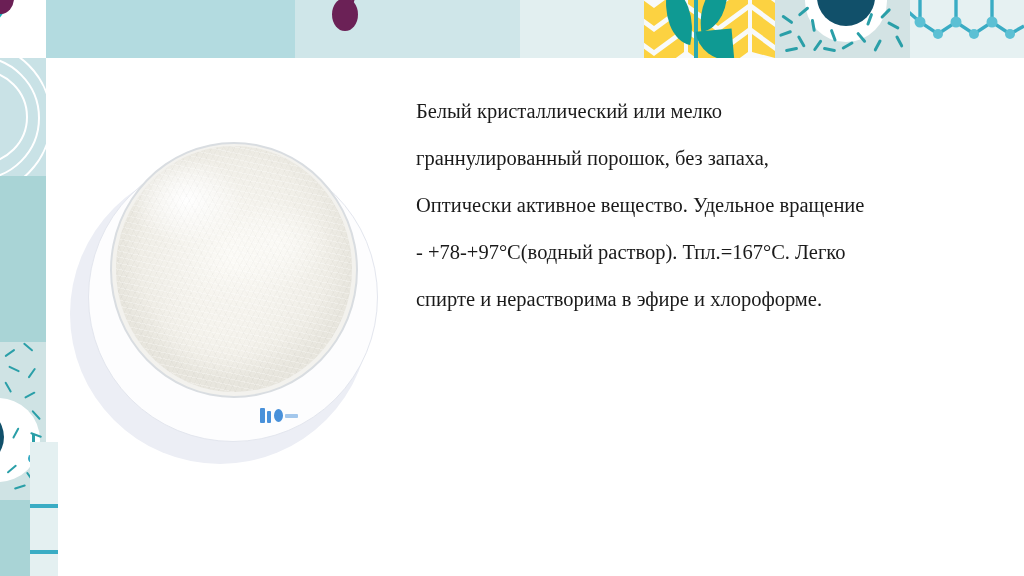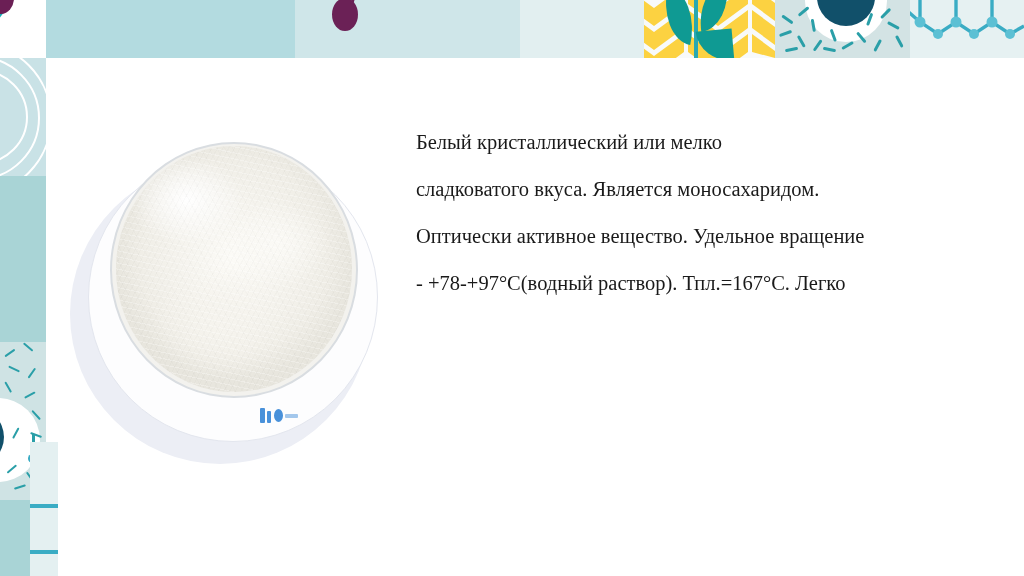--- a/index.html
+++ b/index.html
@@ -274,21 +274,21 @@
     border-radius: 1px;
   }
   .photo .wm .b1 { left: 0;  top: 0;  width: 5px;  height: 15px; }
   .photo .wm .b2 { left: 7px; top: 3px; width: 4px; height: 12px; }
   .photo .wm .b3 { left: 14px; top: 1px; width: 9px; height: 13px; border-radius: 50%; }
   .photo .wm .b4 { left: 25px; top: 6px; width: 13px; height: 4px; opacity: .5; }
 
   
   .text-block {
     position: absolute;
-    left: 416px; top: 119px;
+    left: 416px; top: 88px;
     width: 580px;
   }
   .text-block p {
     color: #1a1a1a;
     font-size: 20.5px;
     line-height: 47px;
     font-family: "Liberation Serif", "DejaVu Serif", serif;
     white-space: nowrap;
   }
 </style>
@@ -422,18 +422,19 @@
     <span class="wm">
       <i class="b1"></i>
       <i class="b2"></i>
       <i class="b3"></i>
       <i class="b4"></i>
     </span>
   </div>
 
   <div class="text-block">
     <p>Белый кристаллический или мелко</p>
-    <p>сладковатого вкуса. Является моносахаридом.</p>
+    <p>граннулированный порошок, без запаха,</p>
     <p>Оптически активное вещество. Удельное вращение</p>
     <p>- +78-+97°C(водный раствор). Тпл.=167°C. Легко</p>
+    <p>спирте и нерастворима в эфире и хлороформе.</p>
   </div>
 
 </div>
 
 </body></html>

